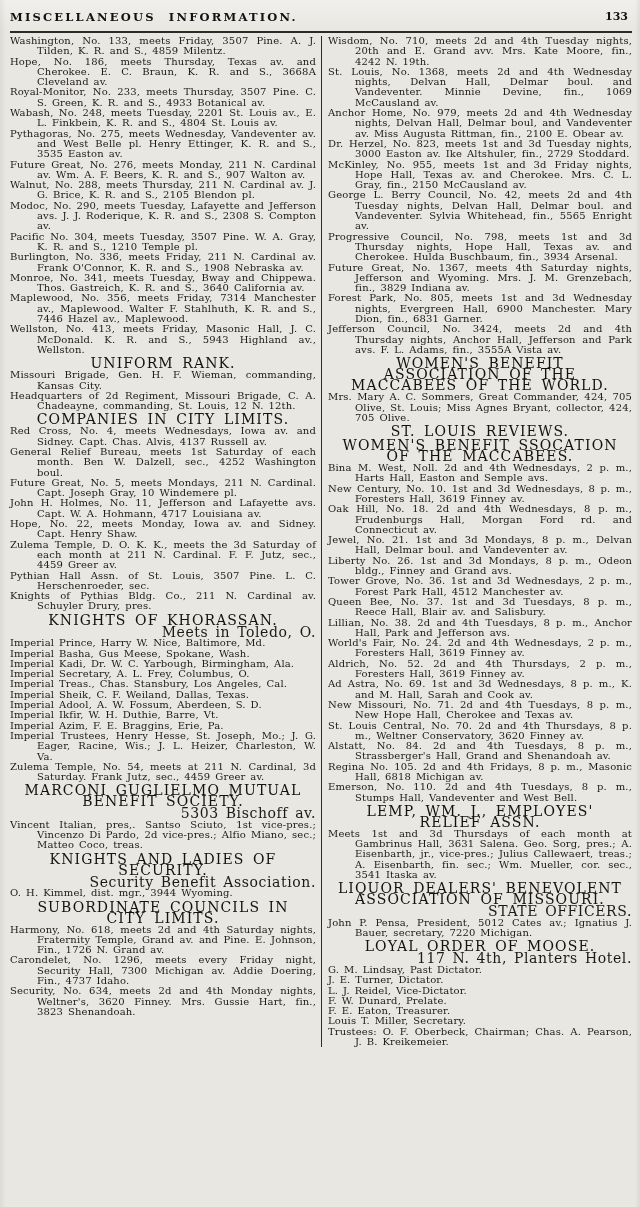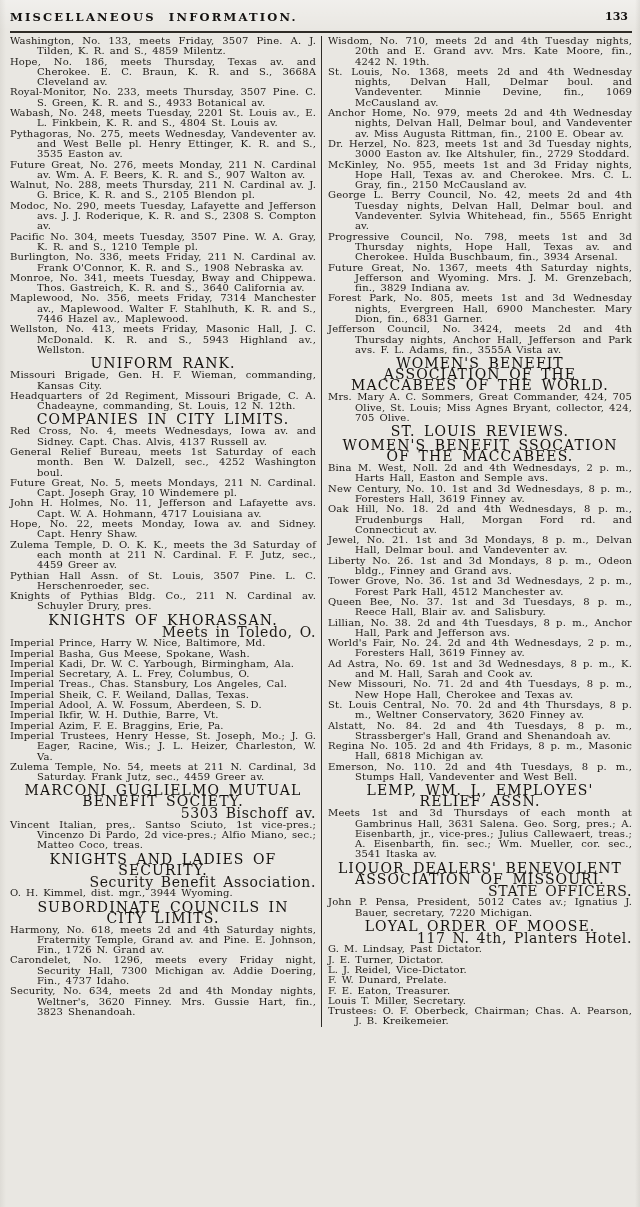--- a/index.html
+++ b/index.html
@@ -197,20 +197,21 @@
           <div class="section-heading">WOMEN'S BENEFIT SSOCATION OF THE MACCABEES.</div>
           <p class="entry">Bina M. West, Noll. 2d and 4th Wednesdays, 2 p. m., Harts Hall, Easton and Semple avs.</p>
           <p class="entry">New Century, No. 10. 1st and 3d Wednesdays, 8 p. m., Foresters Hall, 3619 Finney av.</p>
           <p class="entry">Oak Hill, No. 18. 2d and 4th Wednesdays, 8 p. m., Frudenburgs Hall, Morgan Ford rd. and Connecticut av.</p>
           <p class="entry">Jewel, No. 21. 1st and 3d Mondays, 8 p. m., Delvan Hall, Delmar boul. and Vandeventer av.</p>
           <p class="entry">Liberty No. 26. 1st and 3d Mondays, 8 p. m., Odeon bldg., Finney and Grand avs.</p>
           <p class="entry">Tower Grove, No. 36. 1st and 3d Wednesdays, 2 p. m., Forest Park Hall, 4512 Manchester av.</p>
           <p class="entry">Queen Bee, No. 37. 1st and 3d Tuesdays, 8 p. m., Reece Hall, Blair av. and Salisbury.</p>
           <p class="entry">Lillian, No. 38. 2d and 4th Tuesdays, 8 p. m., Anchor Hall, Park and Jefferson avs.</p>
           <p class="entry">World's Fair, No. 24. 2d and 4th Wednesdays, 2 p. m., Foresters Hall, 3619 Finney av.</p>
+          <p class="entry">Aldrich, No. 52. 2d and 4th Thursdays, 2 p. m., Foresters Hall, 3619 Finney av.</p>
           <p class="entry">Ad Astra, No. 69. 1st and 3d Wednesdays, 8 p. m., K. and M. Hall, Sarah and Cook av.</p>
           <p class="entry">New Missouri, No. 71. 2d and 4th Tuesdays, 8 p. m., New Hope Hall, Cherokee and Texas av.</p>
           <p class="entry">St. Louis Central, No. 70. 2d and 4th Thursdays, 8 p. m., Weltner Conservatory, 3620 Finney av.</p>
           <p class="entry">Alstatt, No. 84. 2d and 4th Tuesdays, 8 p. m., Strassberger's Hall, Grand and Shenandoah av.</p>
           <p class="entry">Regina No. 105. 2d and 4th Fridays, 8 p. m., Masonic Hall, 6818 Michigan av.</p>
           <p class="entry">Emerson, No. 110. 2d and 4th Tuesdays, 8 p. m., Stumps Hall, Vandeventer and West Bell.</p>
         </section>
         <section>
           <div class="section-heading">LEMP, WM. J., EMPLOYES' RELIEF ASSN.</div>
           <p class="entry">Meets 1st and 3d Thursdays of each month at Gambrinus Hall, 3631 Salena. Geo. Sorg, pres.; A. Eisenbarth, jr., vice-pres.; Julius Callewaert, treas.; A. Eisenbarth, fin. sec.; Wm. Mueller, cor. sec., 3541 Itaska av.</p>

